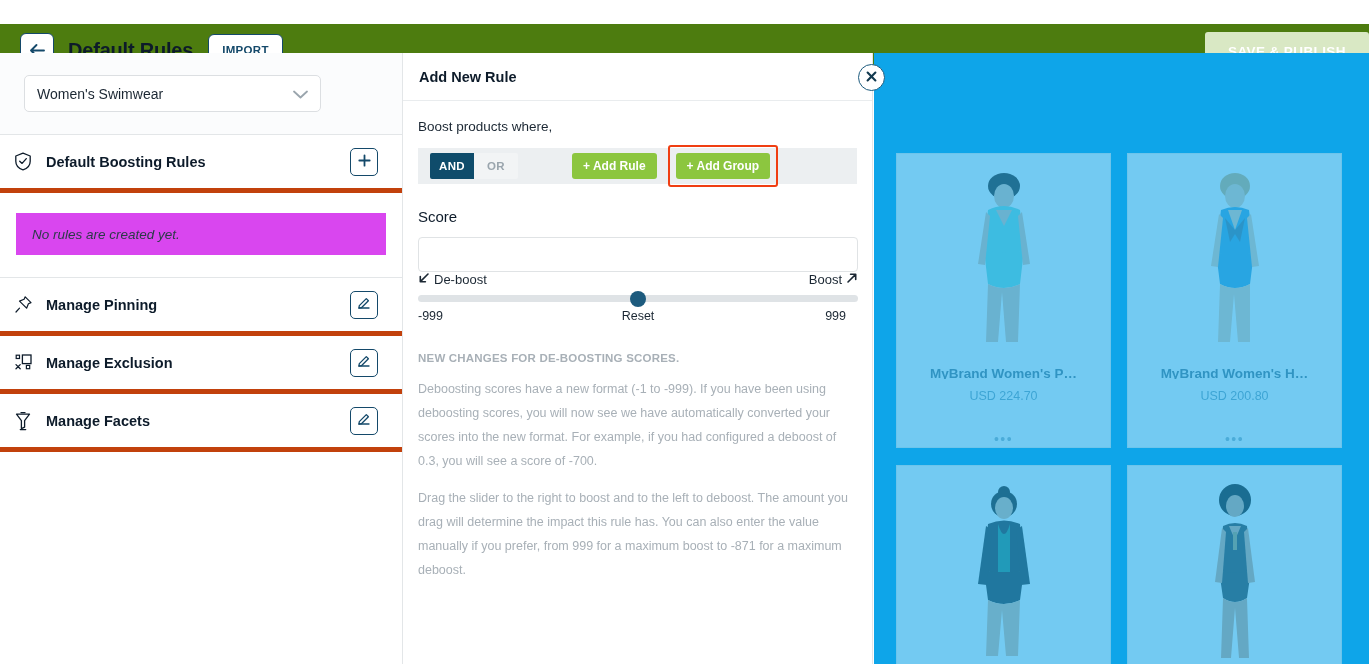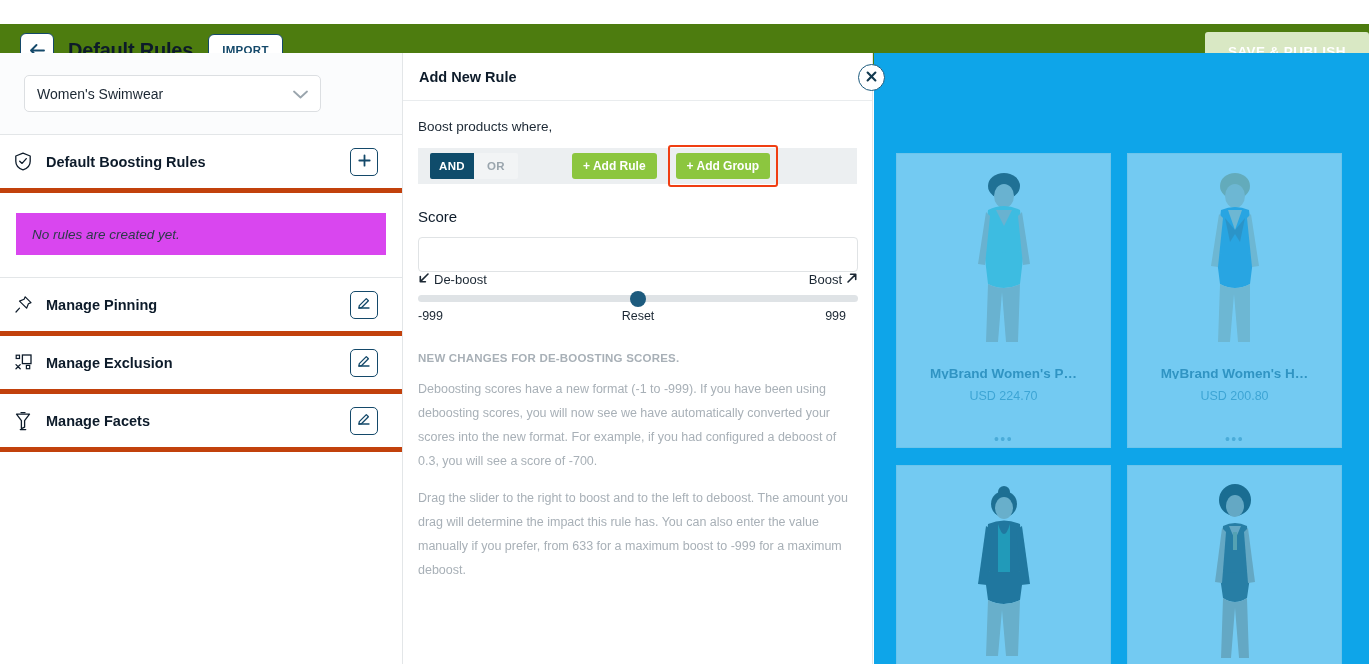--- a/index.html
+++ b/index.html
@@ -334,21 +334,21 @@
       </div>
 
       <div class="scale">
         <span class="lft">-999</span>
         <span class="mid">Reset</span>
         <span class="rgt">999</span>
       </div>
 
       <div class="notice-title">NEW CHANGES FOR DE-BOOSTING SCORES.</div>
       <div class="notice-p">Deboosting scores have a new format (-1 to -999). If you have been using deboosting scores, you will now see we have automatically converted your scores into the new format. For example, if you had configured a deboost of 0.3, you will see a score of -700.</div>
-      <div class="notice-p">Drag the slider to the right to boost and to the left to deboost. The amount you drag will determine the impact this rule has. You can also enter the value manually if you prefer, from 633 for a maximum boost to -999 for a maximum deboost.</div>
+      <div class="notice-p">Drag the slider to the right to boost and to the left to deboost. The amount you drag will determine the impact this rule has. You can also enter the value manually if you prefer, from 999 for a maximum boost to -871 for a maximum deboost.</div>
     </div>
   </div>
 
   <div class="close-circle">
     <span>
       <svg width="13" height="13" viewBox="0 0 13 13">
         <path d="M2.6 2.6 L10.4 10.4 M10.4 2.6 L2.6 10.4" stroke="#12394f" stroke-width="2.1" stroke-linecap="round"></path>
       </svg>
     </span>
   </div>

